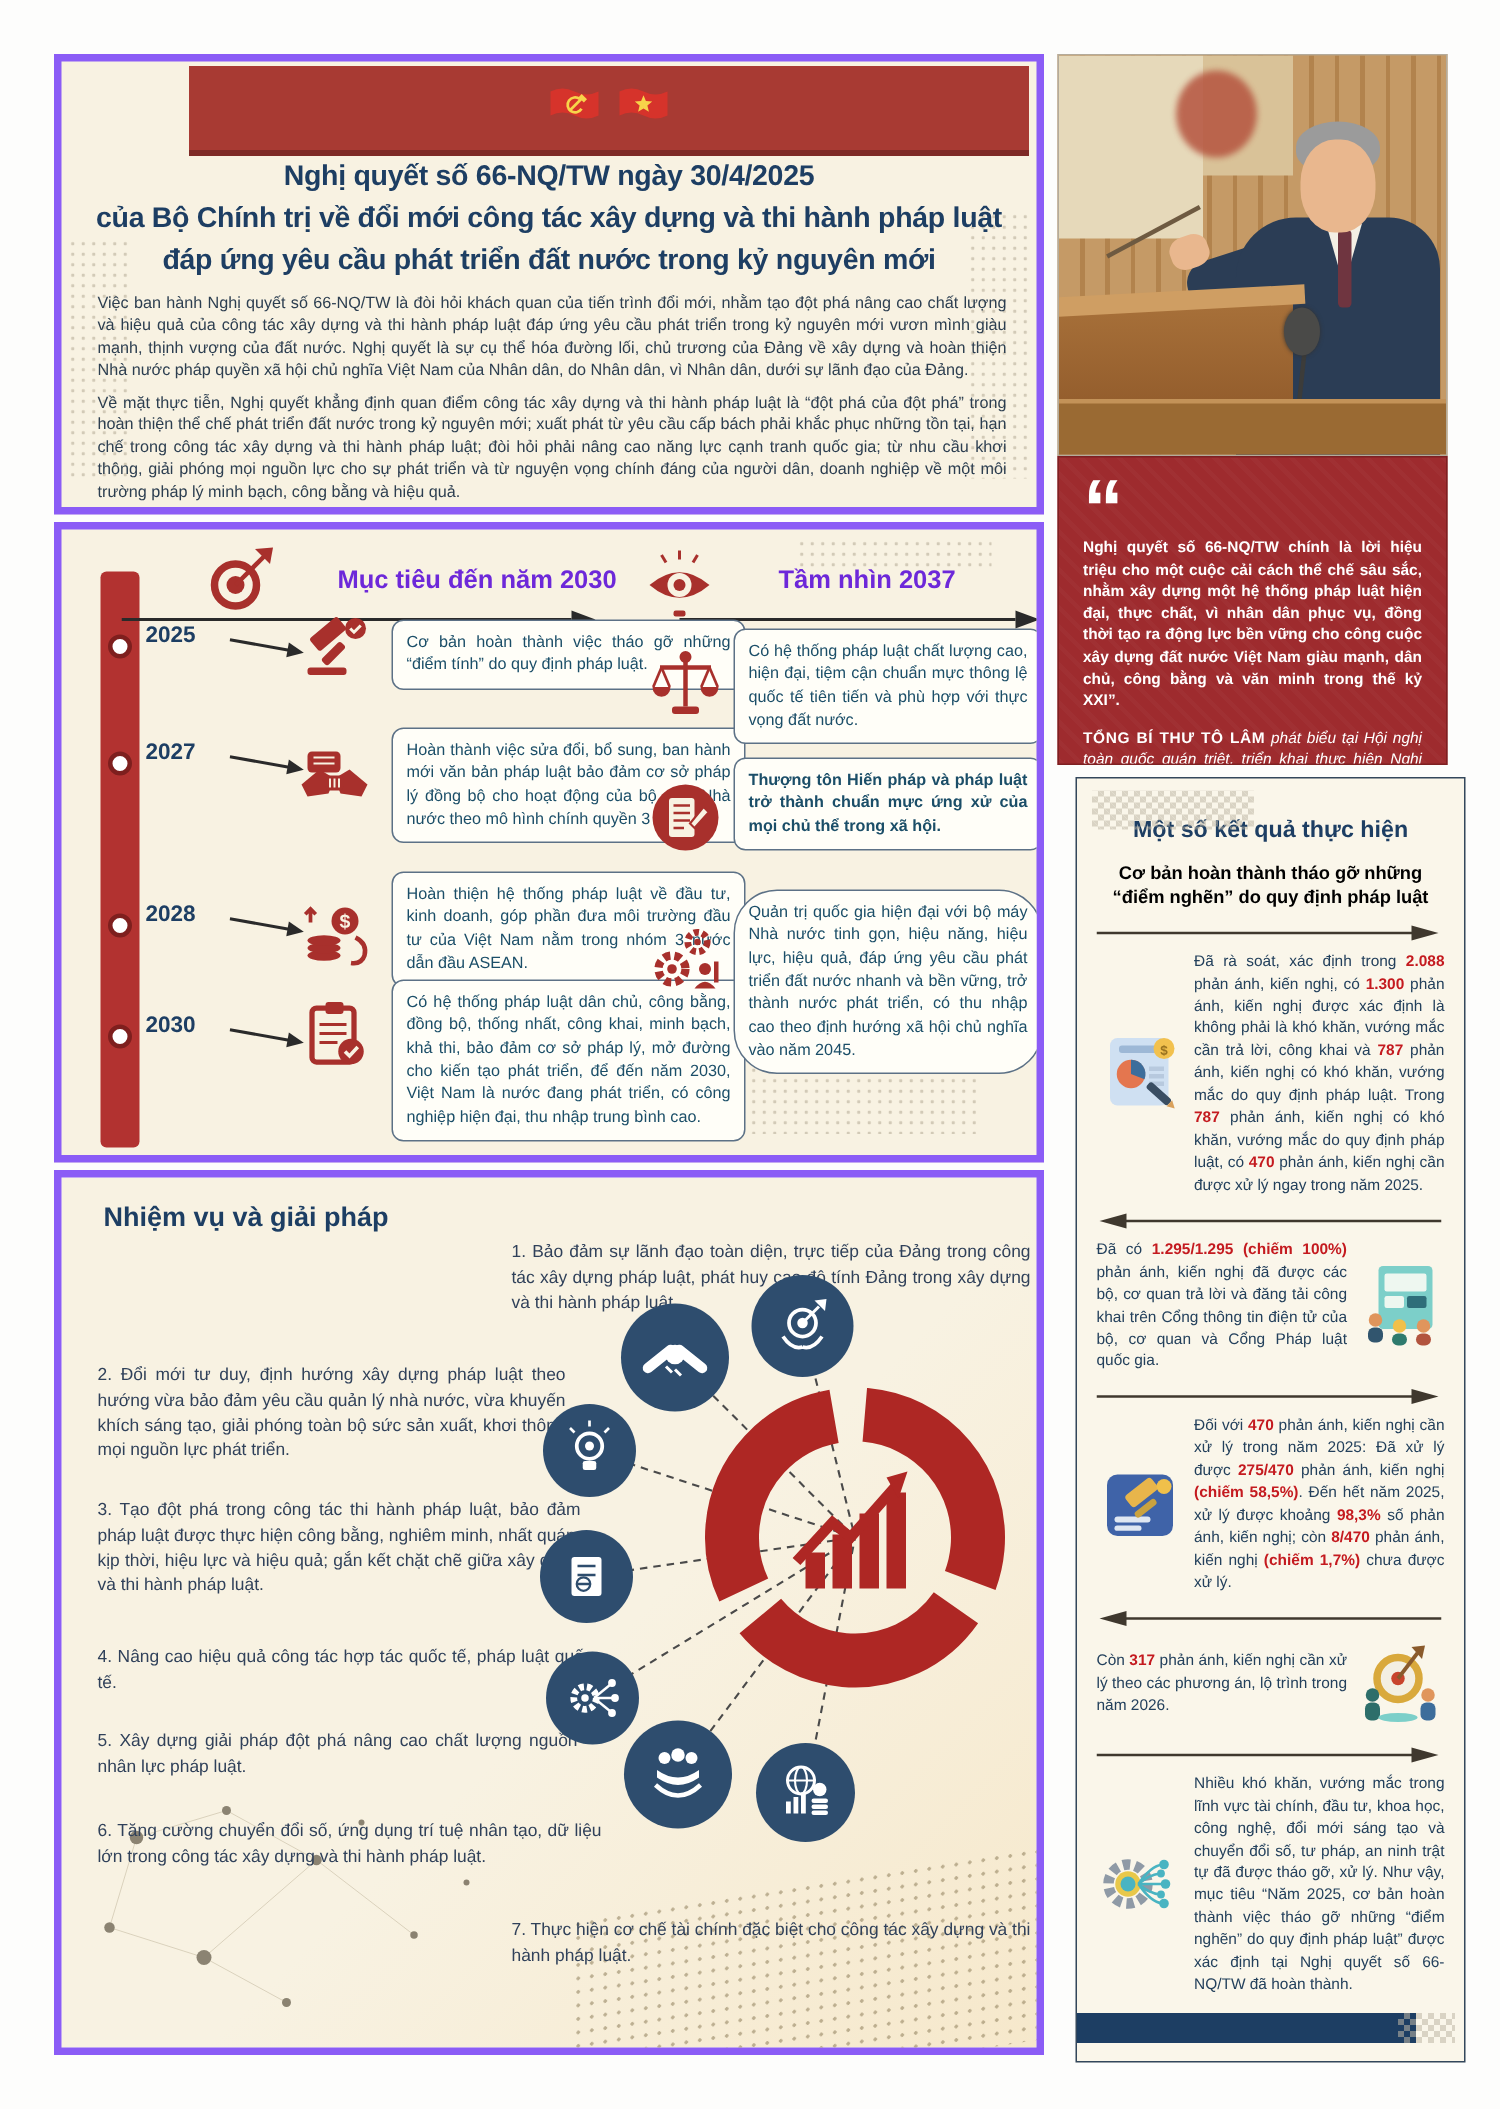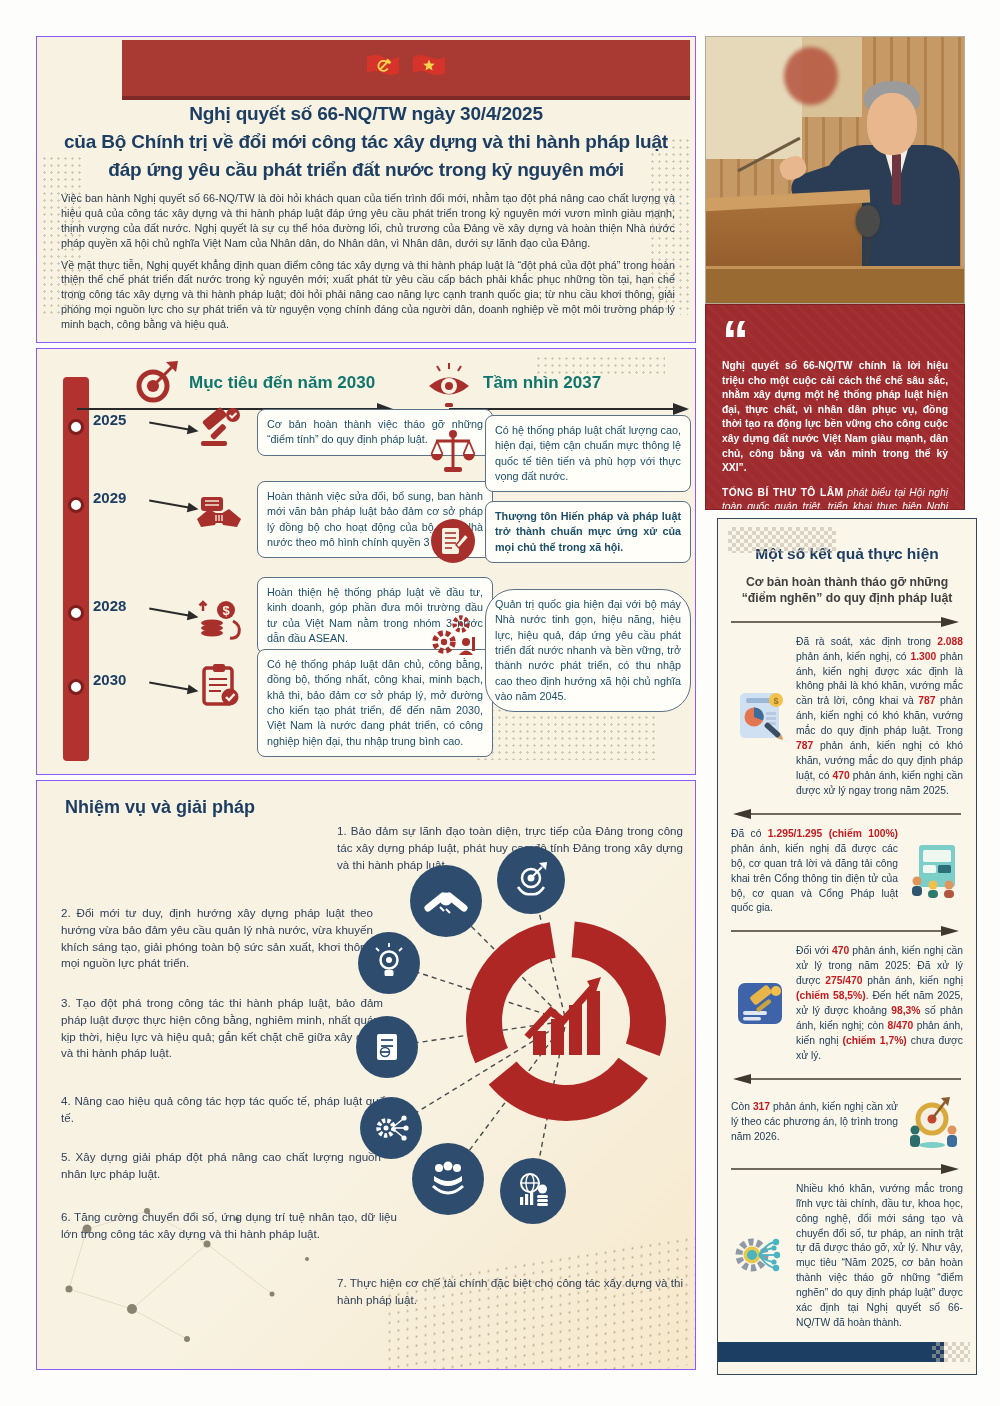--- a/index.html
+++ b/index.html
@@ -1,18 +1,18 @@
 <!DOCTYPE html>
 <html lang="vi"><head>
 <meta charset="utf-8">
 <style>
   html,body{margin:0;padding:0;background:#fff;}
   .poster{position:relative;width:1000px;height:1406px;margin:0 auto;background:#fdfdfc;
           font-family:"Liberation Sans","DejaVu Sans",sans-serif;overflow:hidden;color:#2c3e50;}
-  .panel{position:absolute;background:#f8f2e2;border:1px solid #8b5cf6;box-sizing:border-box;overflow:hidden;}
+  .panel{position:absolute;background:#f8f2e2;border:5px solid #8b5cf6;box-sizing:border-box;overflow:hidden;}
 
   
   #panel-header{left:36px;top:36px;width:660px;height:307px;}
   .banner{position:absolute;left:85px;top:3px;right:5px;height:56px;background:#a83a33;
           border-bottom:4px solid #7e2a26;}
   .flags{position:absolute;left:0;right:0;top:13px;display:flex;justify-content:center;gap:10px;}
   .title-line{position:absolute;left:0;right:0;text-align:center;font-weight:bold;color:#1d3e63;
               font-size:19px;letter-spacing:-0.2px;}
   .intro{position:absolute;left:24px;right:20px;top:154px;font-size:10.8px;line-height:1.38;
          text-align:justify;color:#2c3e50;}
@@ -51,37 +51,37 @@
   .q-author .ds{font-style:italic;}
 
   
   #panel-timeline{left:36px;top:348px;width:660px;height:427px;}
   .tl-bar{position:absolute;left:26px;top:28px;width:26px;height:384px;background:#b23230;border-radius:4px;}
   .tl-dot{position:absolute;left:31px;width:10px;height:10px;border-radius:50%;background:#fff;border:3px solid #7e1f1e;}
   .tl-year{position:absolute;left:56px;width:60px;font-size:15px;font-weight:bold;color:#1d3e63;}
   .mini-arrow{position:absolute;width:40px;height:2px;background:#2a2a2a;transform:rotate(10deg);}
   .mini-arrow::after{content:"";position:absolute;right:-10px;top:-4px;border-left:11px solid #2a2a2a;
                      border-top:5px solid transparent;border-bottom:5px solid transparent;}
-  .tl-h{position:absolute;font-size:17px;font-weight:bold;color:#0f766e;}
+  .tl-h{position:absolute;font-size:17px;font-weight:bold;color:#6d28d9;margin-left:32px;}
   .tl-icon{position:absolute;width:48px;height:48px;}
   .tl-box{position:absolute;background:#fffef8;border:1px solid #5c7186;border-radius:8px;
           padding:7px 9px;font-size:10.8px;line-height:1.42;color:#1b4e68;text-align:justify;box-sizing:border-box;}
 
   
   #panel-tasks{left:36px;top:780px;width:660px;height:590px;background:linear-gradient(135deg,#f8f2e2 55%,#f6e8cb 100%);}
   .task{position:absolute;font-size:11.6px;line-height:1.45;color:#30415a;text-align:justify;}
   .tasks-title{position:absolute;left:28px;top:16px;font-size:18px;font-weight:bold;color:#1d3e63;}
   .mesh{position:absolute;right:-20px;bottom:-18px;width:330px;height:130px;opacity:.55;
         background-image:radial-gradient(#8b7b57 1px,transparent 1.2px);background-size:9px 9px;
         transform:skewY(-9deg);}
   
   #panel-results{left:705px;top:518px;width:260px;height:857px;background:#faf6ea;border:1.5px solid #33475c;
                  padding:10px 13px;box-sizing:border-box;margin-left:12px;}
   .res-title{font-size:15.5px;font-weight:bold;color:#1d3e63;text-align:center;margin-top:16px;}
-  .res-sub{font-size:12.2px;font-weight:bold;color:#404040;text-align:center;margin-top:12px;line-height:1.3;}
+  .res-sub{font-size:12.2px;font-weight:bold;color:#000000;text-align:center;margin-top:12px;line-height:1.3;}
   .res-row{display:flex;gap:7px;align-items:center;margin-top:2px;}
   .res-row p{margin:0;font-size:10.3px;line-height:1.45;color:#23405c;text-align:justify;}
   .res-row .ric{flex:0 0 58px;}
   .hl{color:#c41a1f;font-weight:bold;}
   .res-arrow{display:block;margin:9px 0 7px 0;}
   .checker{background-image:linear-gradient(45deg,#bfb7a6 25%,transparent 25%,transparent 75%,#bfb7a6 75%),
            linear-gradient(45deg,#bfb7a6 25%,transparent 25%,transparent 75%,#bfb7a6 75%);
            background-size:8px 8px;background-position:0 0,4px 4px;opacity:.55;}
   .navybar{position:absolute;left:0;bottom:12px;width:226px;height:20px;background:#1d3e63;}
 </style>
@@ -196,21 +196,21 @@
             <rect x="21" y="22" width="6" height="18" rx="2"></rect>
           </g>
           <rect x="6" y="40" width="26" height="5" rx="2"></rect>
           <circle cx="38" cy="14" r="7"></circle>
           <path d="M34.5 14 l2.5 2.5 4.5-4.5" stroke="#f8f2e2" stroke-width="2" fill="none"></path>
         </svg>
     </span>
     <div class="tl-box" style="left:220px;top:60px;width:236px;">Cơ bản hoàn thành việc tháo gỡ những “điểm tính” do quy định pháp luật.</div>
 
     <div class="tl-dot" style="top:148px;"></div>
-    <div class="tl-year" style="top:140px;">2029</div>
+    <div class="tl-year" style="top:140px;">2027</div>
     <div class="mini-arrow" style="left:112px;top:154px;"></div>
     <span class="tl-icon" style="left:158px;top:140px;">
       <svg width="48" height="48" viewBox="0 0 48 48" fill="#a8302c">
           <rect x="6" y="8" width="22" height="14" rx="3"></rect>
           <g stroke="#f8f2e2" stroke-width="1.4">
             <line x1="10" y1="12" x2="24" y2="12"></line>
             <line x1="10" y1="16" x2="24" y2="16"></line>
           </g>
           <polygon points="2,30 14,20 24,26 20,36 6,38"></polygon>
           <polygon points="46,30 34,20 24,26 28,36 42,38"></polygon>

